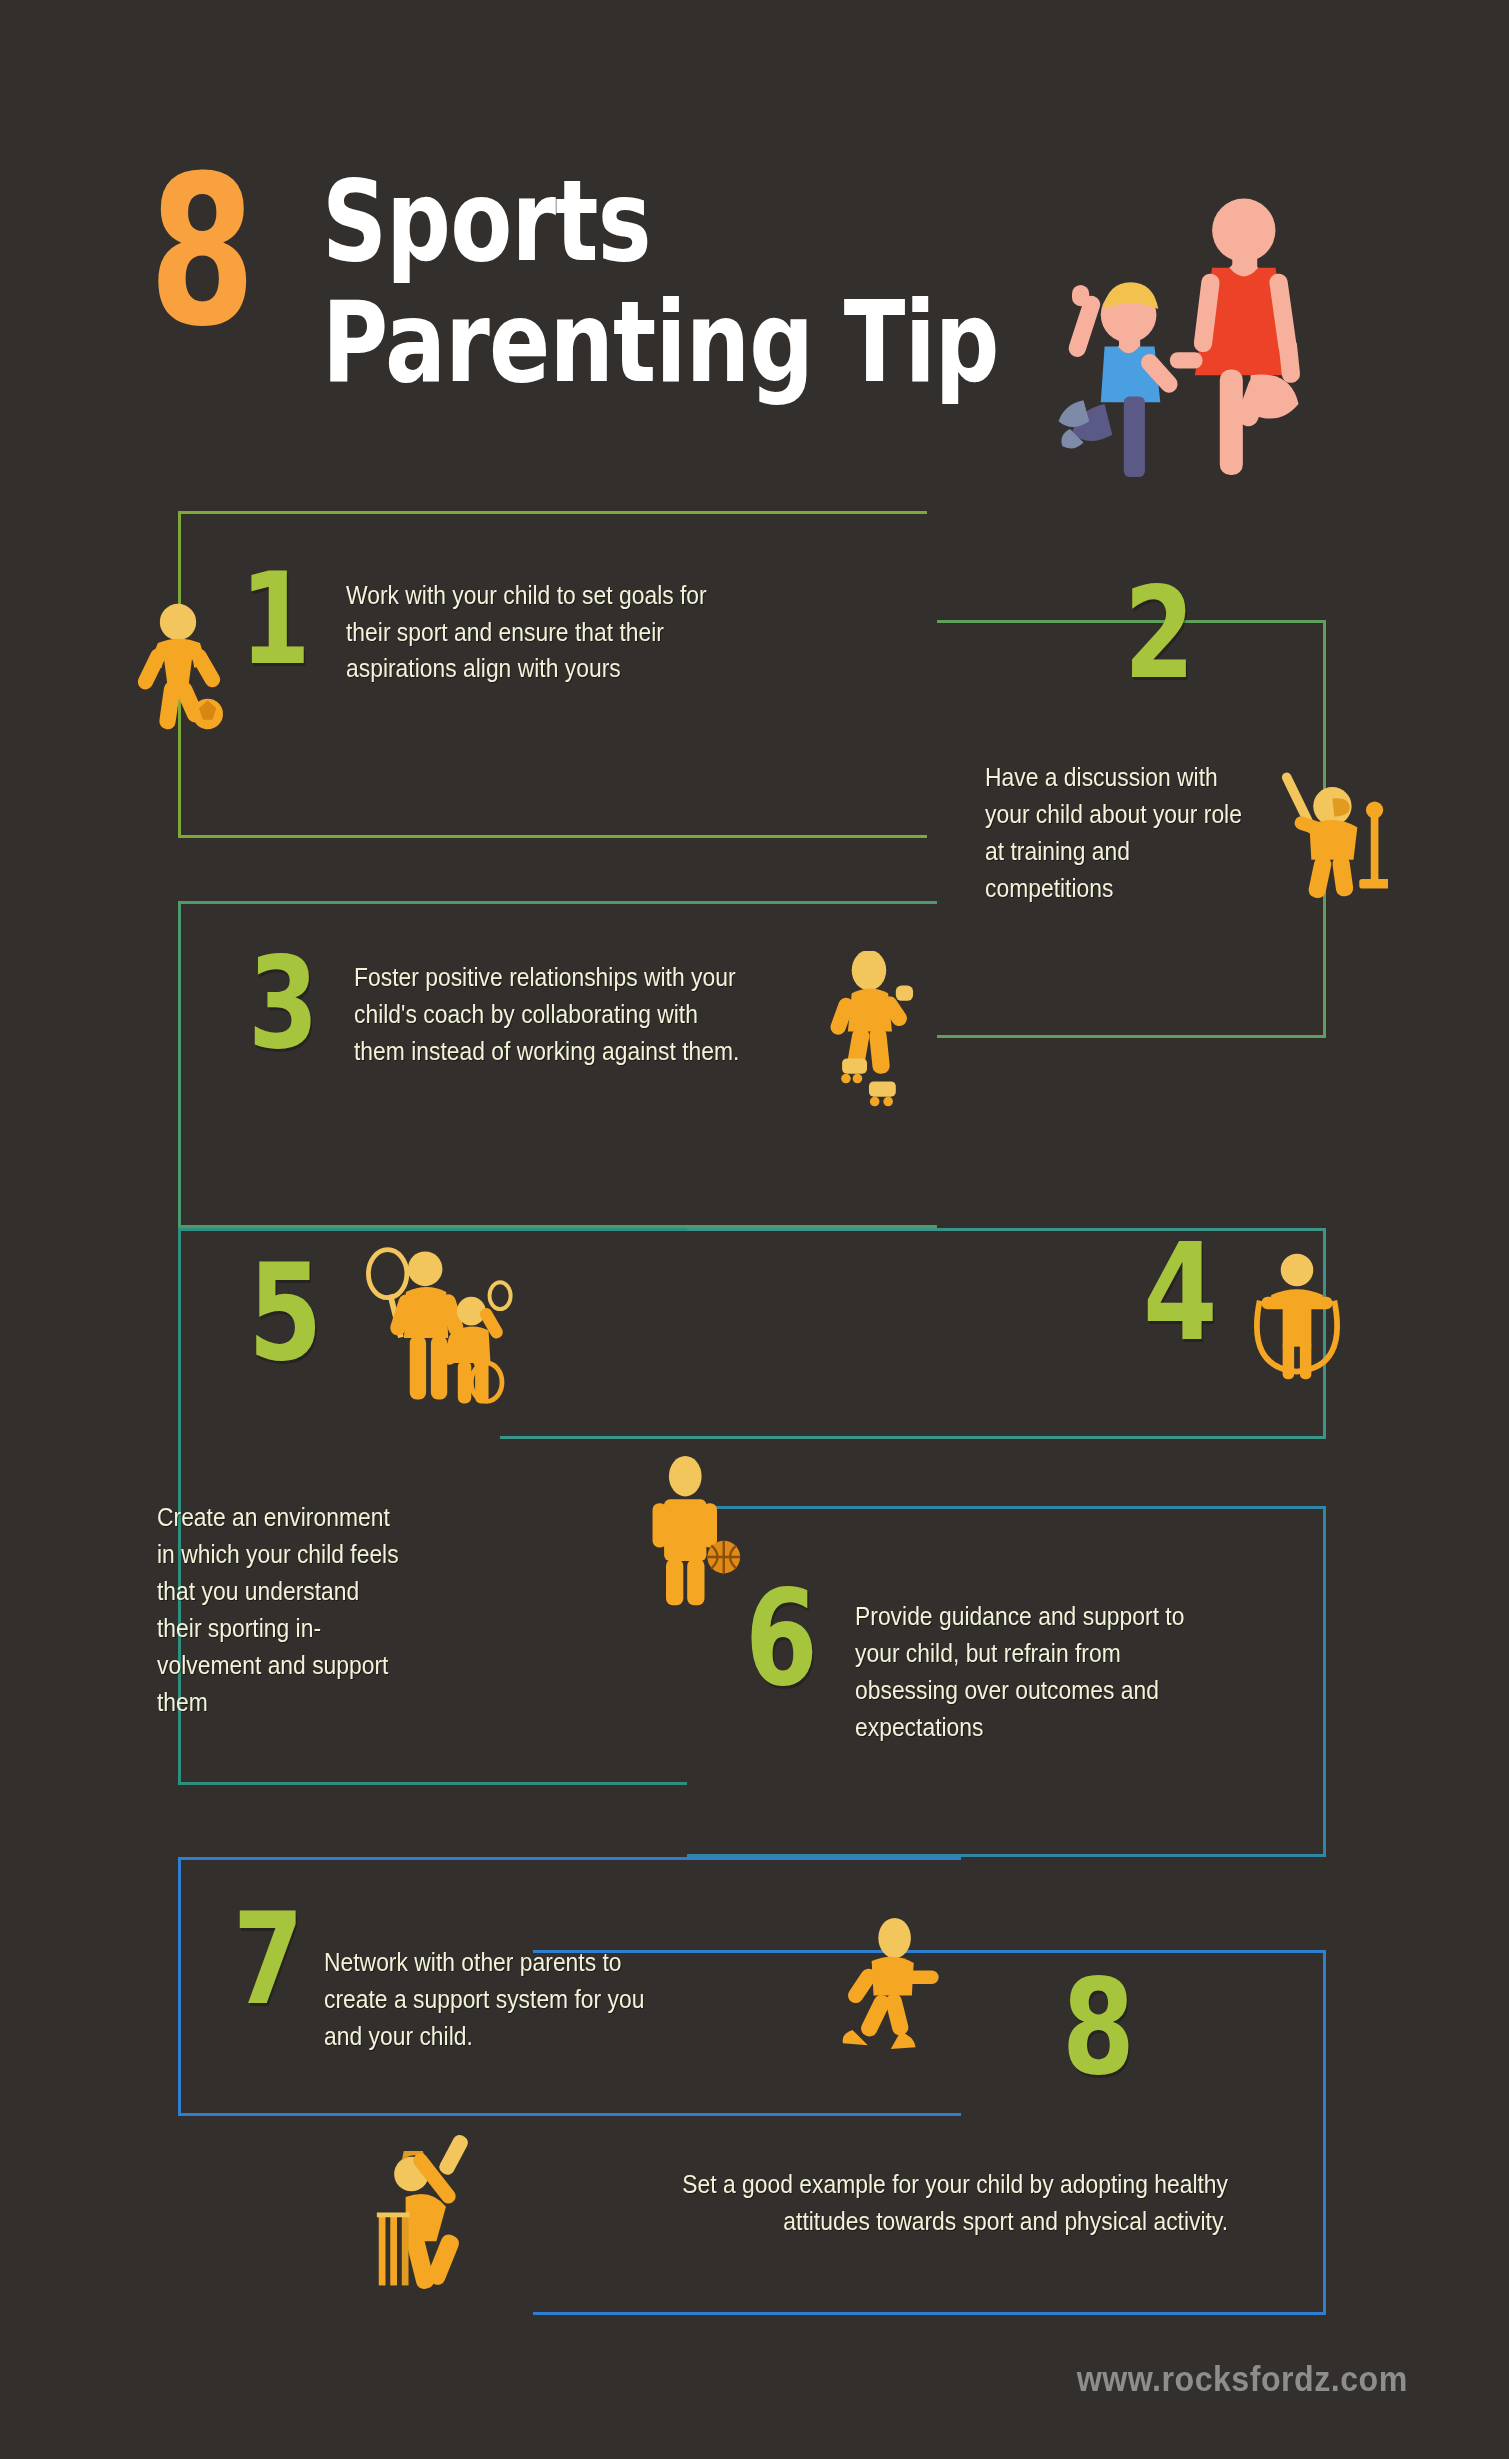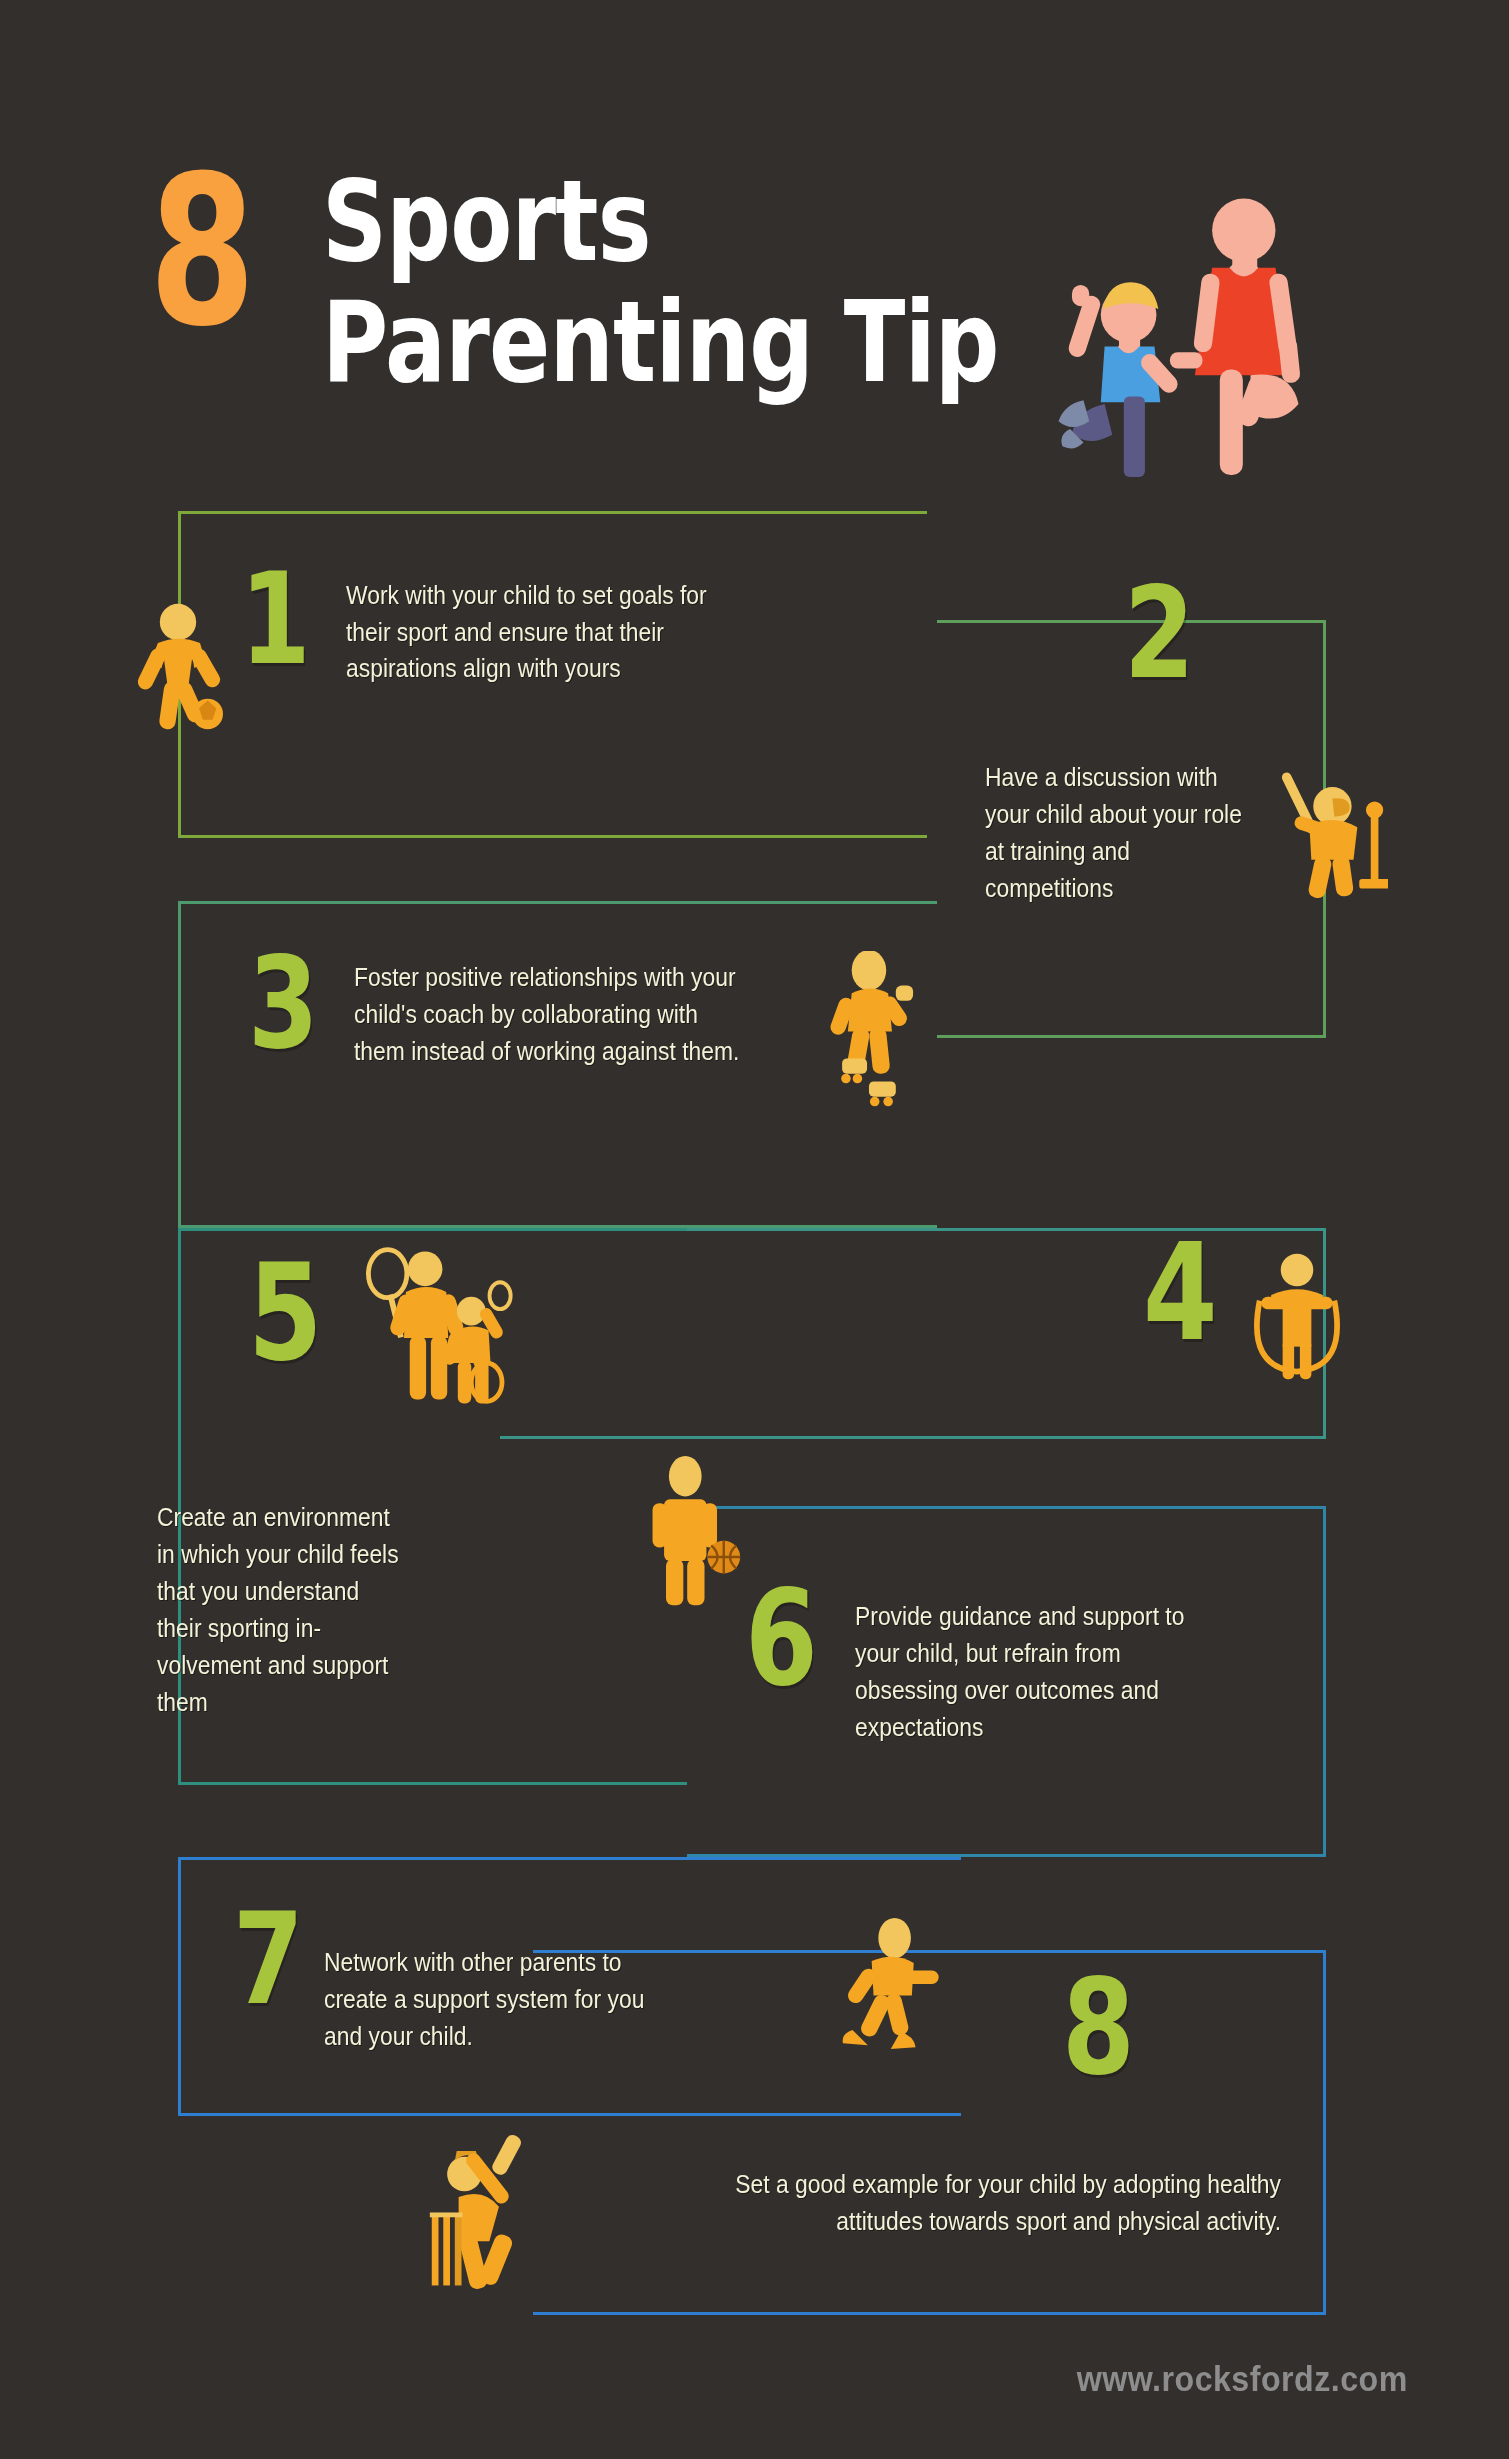--- a/index.html
+++ b/index.html
@@ -280,21 +280,21 @@
       <rect x="36" y="80" width="17" height="46" rx="8" fill="#f5a623" transform="rotate(26 44 102)"></rect>
       <rect x="58" y="80" width="17" height="44" rx="8" fill="#f5a623" transform="rotate(-14 66 102)"></rect>
       <path d="M20 118 q-12 4 -10 14 l26 2 z" fill="#f5a623"></path>
       <path d="M70 120 q14 4 16 16 l-26 2 z" fill="#f5a623"></path>
     </svg>
   </div>
 
   <div class="tip" style="left:1062px;top:1974px;width:240px;">
     <span class="num" style="font-size:131px;">8</span>
   </div>
-  <div class="tip" style="left:589px;top:2166px;width:692px;">
+  <div class="tip" style="left:536px;top:2166px;width:692px;">
     <div class="body rt" style="width:692px;">Set a good example for your child by adopting healthy attitudes towards sport and physical activity.</div>
     <svg class="icon" style="left:-163px;top:-38px;" width="144" height="168" viewBox="0 0 150 175">
       <circle cx="40" cy="48" r="18" fill="#f2c65c"></circle>
       <path d="M30 34 q12 -10 24 -2 l-2 -8 h-20 z" fill="#e09b20"></path>
       <path d="M34 72 q26 -10 42 10 l-10 36 h-32 z" fill="#f5a623"></path>
       <rect x="56" y="22" width="15" height="62" rx="7" fill="#f5a623" transform="rotate(-38 63 52)"></rect>
       <rect x="76" y="6" width="16" height="44" rx="7" fill="#f2c65c" transform="rotate(28 84 28)"></rect>
       <rect x="40" y="112" width="19" height="56" rx="8" fill="#f5a623" transform="rotate(-14 49 140)"></rect>
       <rect x="64" y="110" width="19" height="54" rx="8" fill="#f5a623" transform="rotate(22 73 136)"></rect>
 

